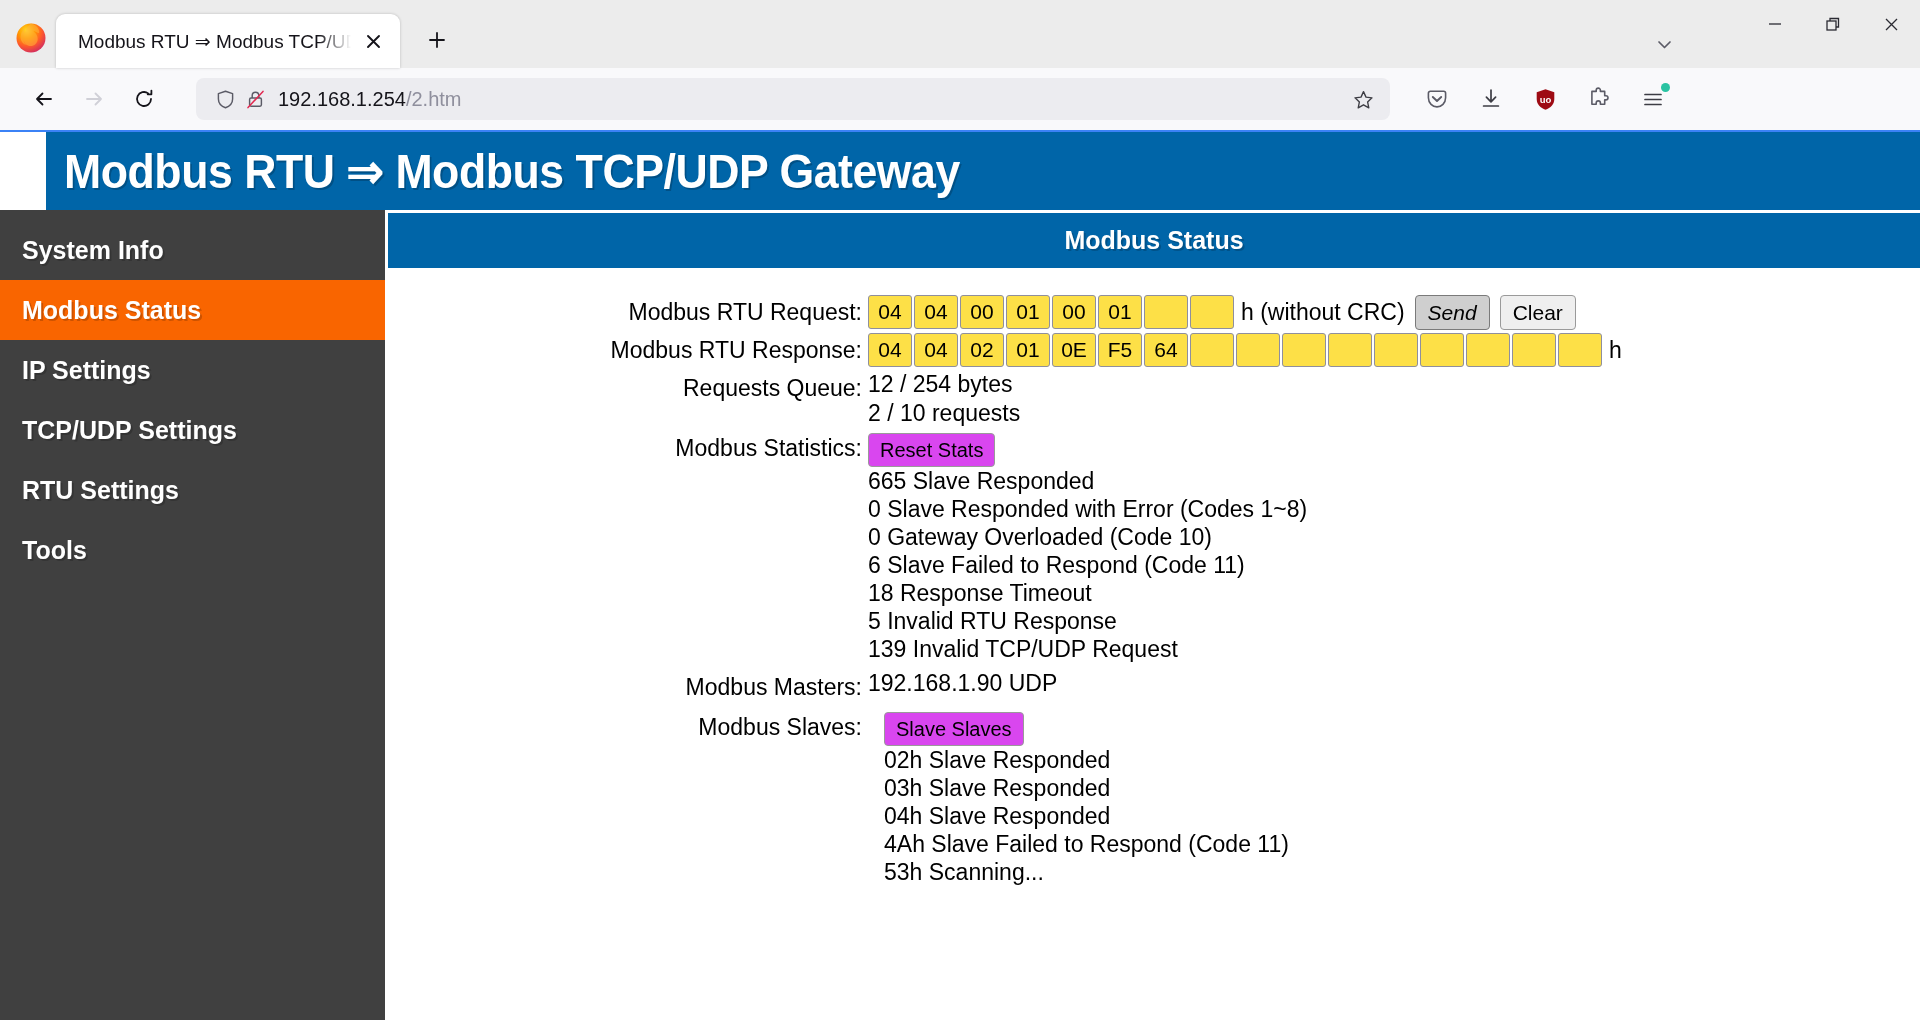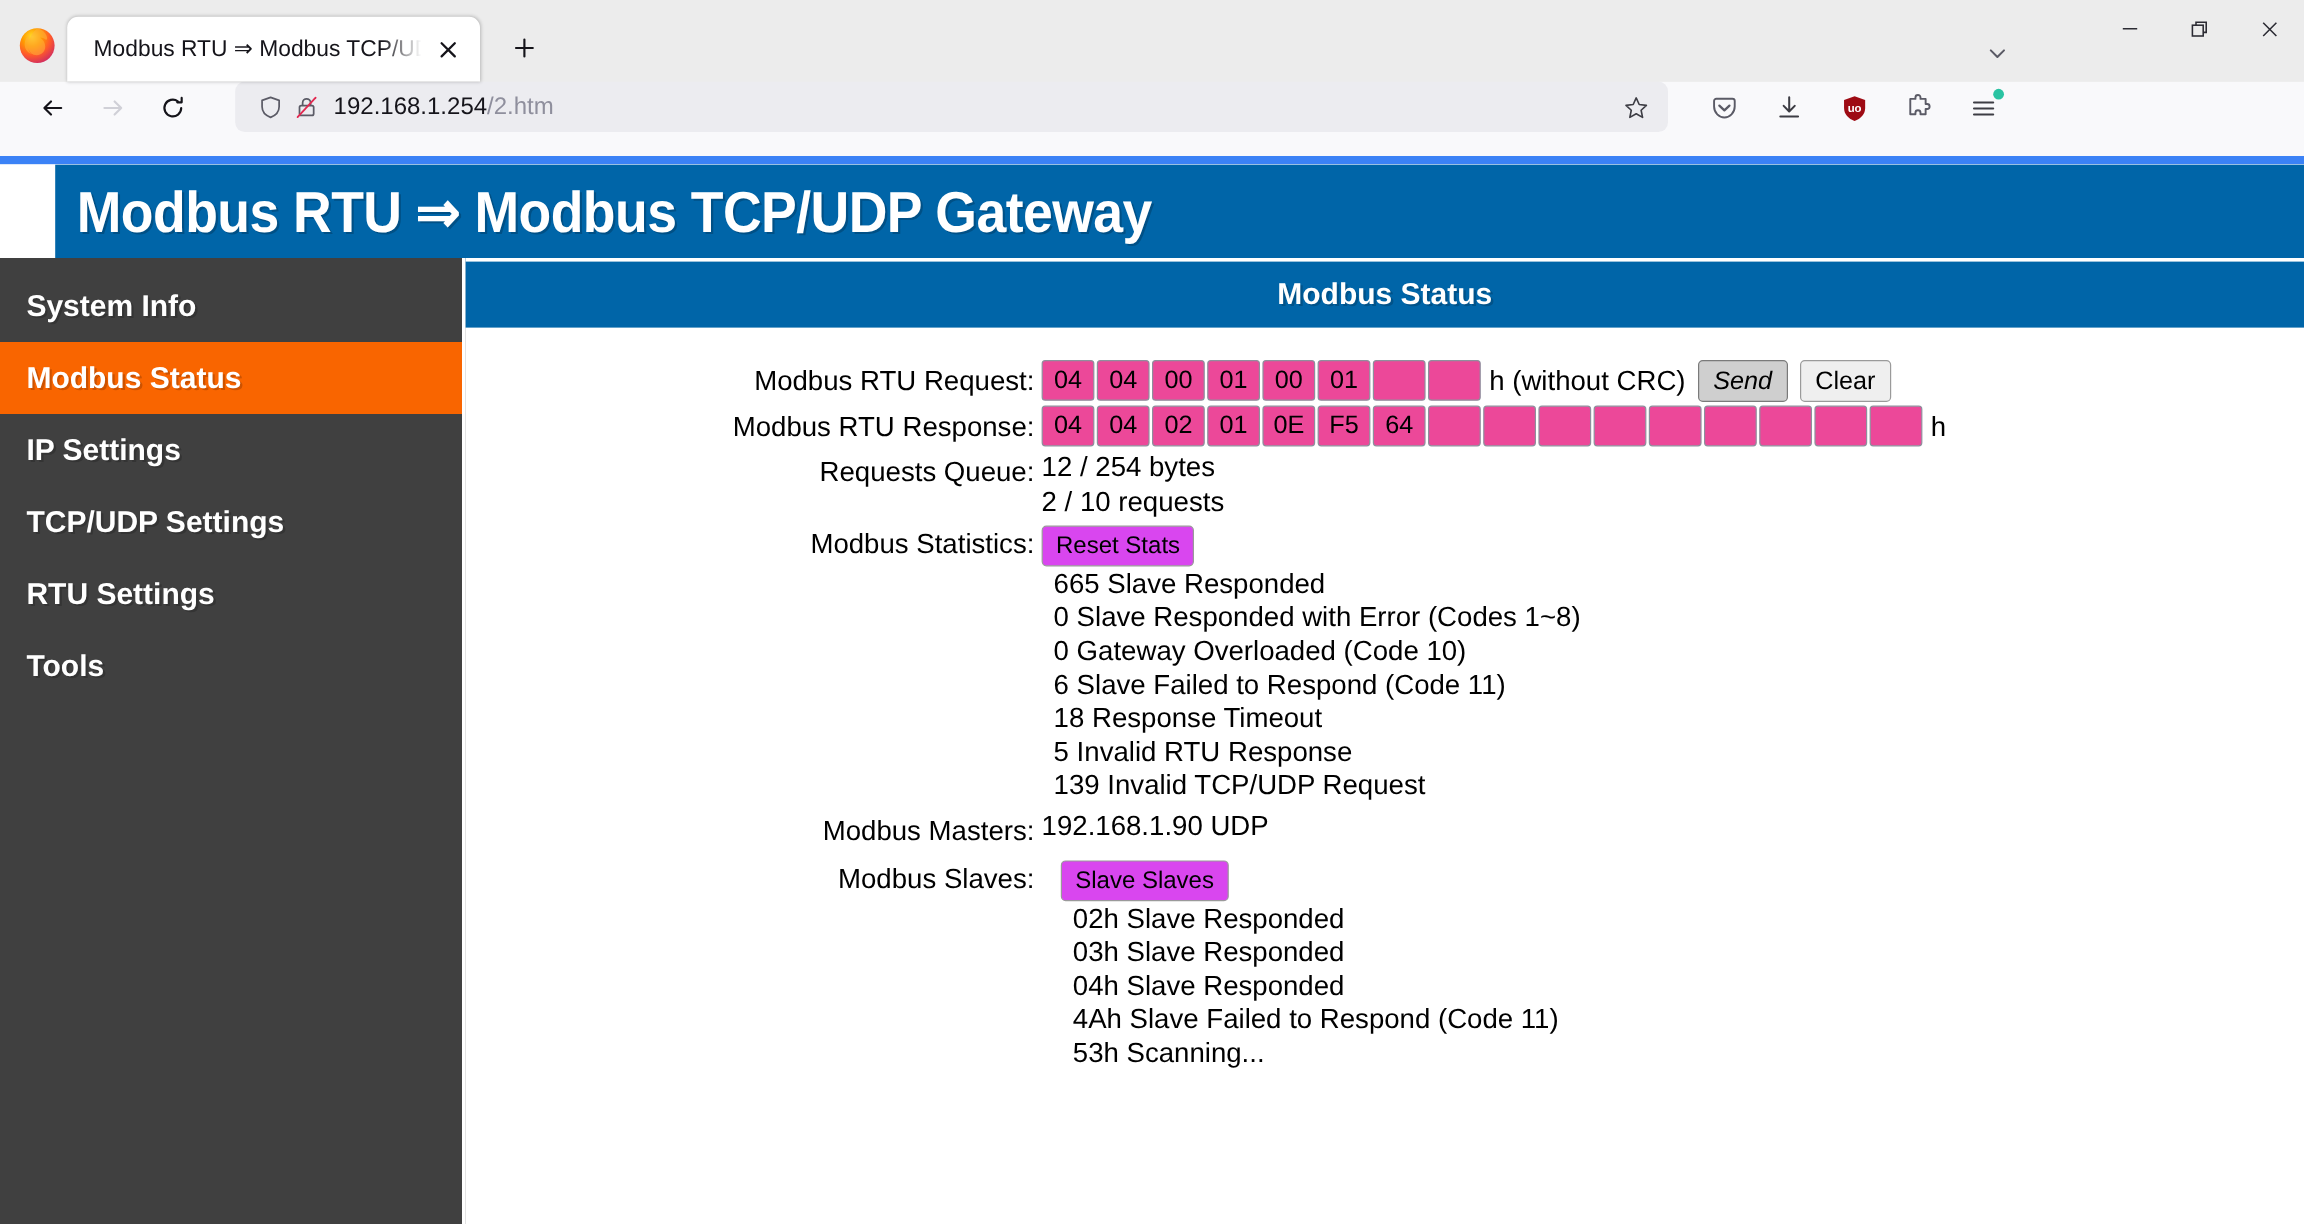--- a/index.html
+++ b/index.html
@@ -93,24 +93,24 @@
     display: flex; align-items: center; justify-content: center;
     margin-right: 58px;
     margin-top: 8px;
   }
 
   
   .navbar {
     height: 62px;
     background: #f9f9fb;
     display: flex;
-    align-items: flex-start;
+    align-items: center;
     padding: 0 14px;
     flex: 0 0 auto;
-    border-bottom: 7px solid #3b82f6;
+    border-bottom: 2px solid #3b82f6;
   }
   .navbtn {
     width: 44px; height: 44px;
     border-radius: 6px;
     display: flex; align-items: center; justify-content: center;
     flex: 0 0 auto;
     margin-right: 6px;
   }
   .navbtn.back { margin-left: 8px; }
   .navbtn.fwd  { opacity: 0.38; }
@@ -277,21 +277,21 @@
     display: flex;
     align-items: center;
     gap: 0;
     flex-wrap: nowrap;
   }
   .hexbox {
     width: 42px;
     height: 30px;
     border: 1px solid #8f8f9d;
     border-radius: 3px;
-    background: #ec4899;
+    background: #fde047;
     font-family: "Liberation Sans", sans-serif;
     font-size: 21px;
     line-height: 30px;
     text-align: center;
     color: #000000;
     box-sizing: content-box;
     margin-right: 2px;
     padding: 1px 0;
     flex: 0 0 auto;
   }
@@ -324,21 +324,21 @@
     padding: 6px 11px;
     border: 1px solid #9a9a9a;
     border-radius: 4px;
     background: #d946ef;
     color: #000;
     cursor: default;
     display: inline-block;
     vertical-align: middle;
   }
   .statlist { line-height: 28px; }
-  .statlist div { white-space: nowrap; margin-left: 10px; }
+  .statlist div { white-space: nowrap; }
   .subline { line-height: 29px; }
 </style>
 </head>
 <body>
 
 <div class="browser">
 
   <div class="tabstrip">
 
     <div class="ff-logo">

